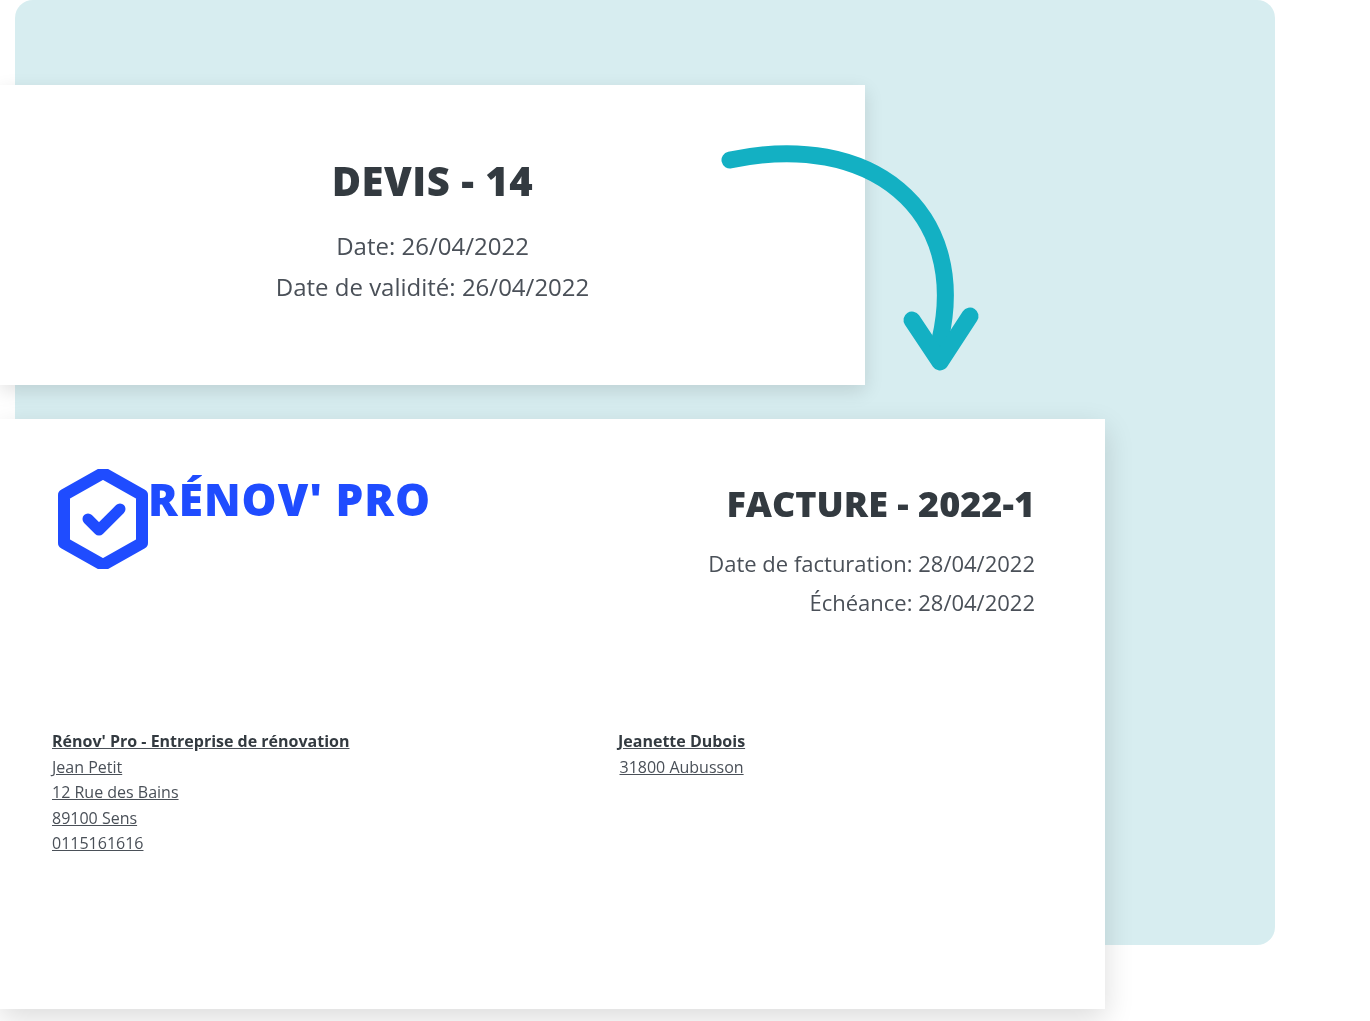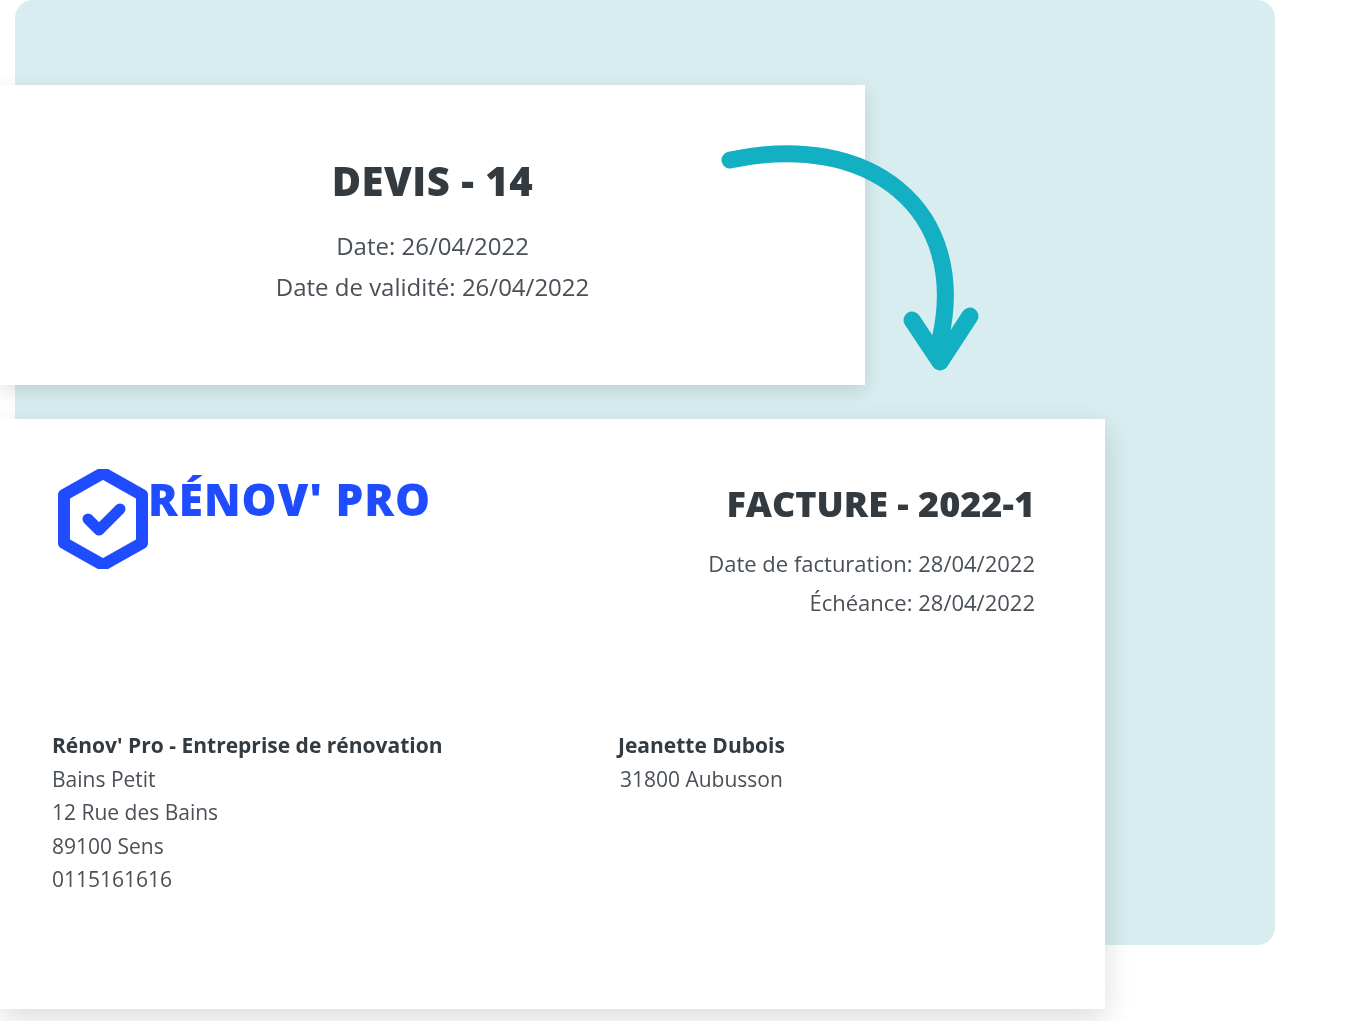--- a/index.html
+++ b/index.html
@@ -70,23 +70,24 @@
     display: flex;
   }
   .logo-text {
     font-size: 44px;
     font-weight: 900;
     letter-spacing: 1px;
     color: #1f4cff;
   }
   .addr {
     position: absolute;
-    font-size: 21px;
+    font-size: 16px;
     line-height: 1.6;
     color: #4a5058;
+    text-decoration: underline;
   }
   .addr .bold { font-weight: 700; color: #333a40; }
   .addr-company { left: 52px; top: 310px; }
   .addr-client  { left: 618px; top: 310px; text-align: center; }
   .arrow {
     position: absolute;
     left: 690px; top: 140px;
   }
 </style>
 </head>
@@ -129,21 +130,21 @@
         <span>28/04/2022</span>
       </div>
       <div class="line">
         <span>Échéance:</span>
         <span>28/04/2022</span>
       </div>
     </div>
 
     <div class="addr addr-company">
       <div class="bold">Rénov' Pro - Entreprise de rénovation</div>
-      <div>Bains Petit</div>
+      <div>Jean Petit</div>
       <div>12 Rue des Bains</div>
       <div>89100 Sens</div>
       <div>0115161616</div>
     </div>
 
     <div class="addr addr-client">
       <div class="bold">Jeanette Dubois</div>
       <div>31800 Aubusson</div>
     </div>
 

